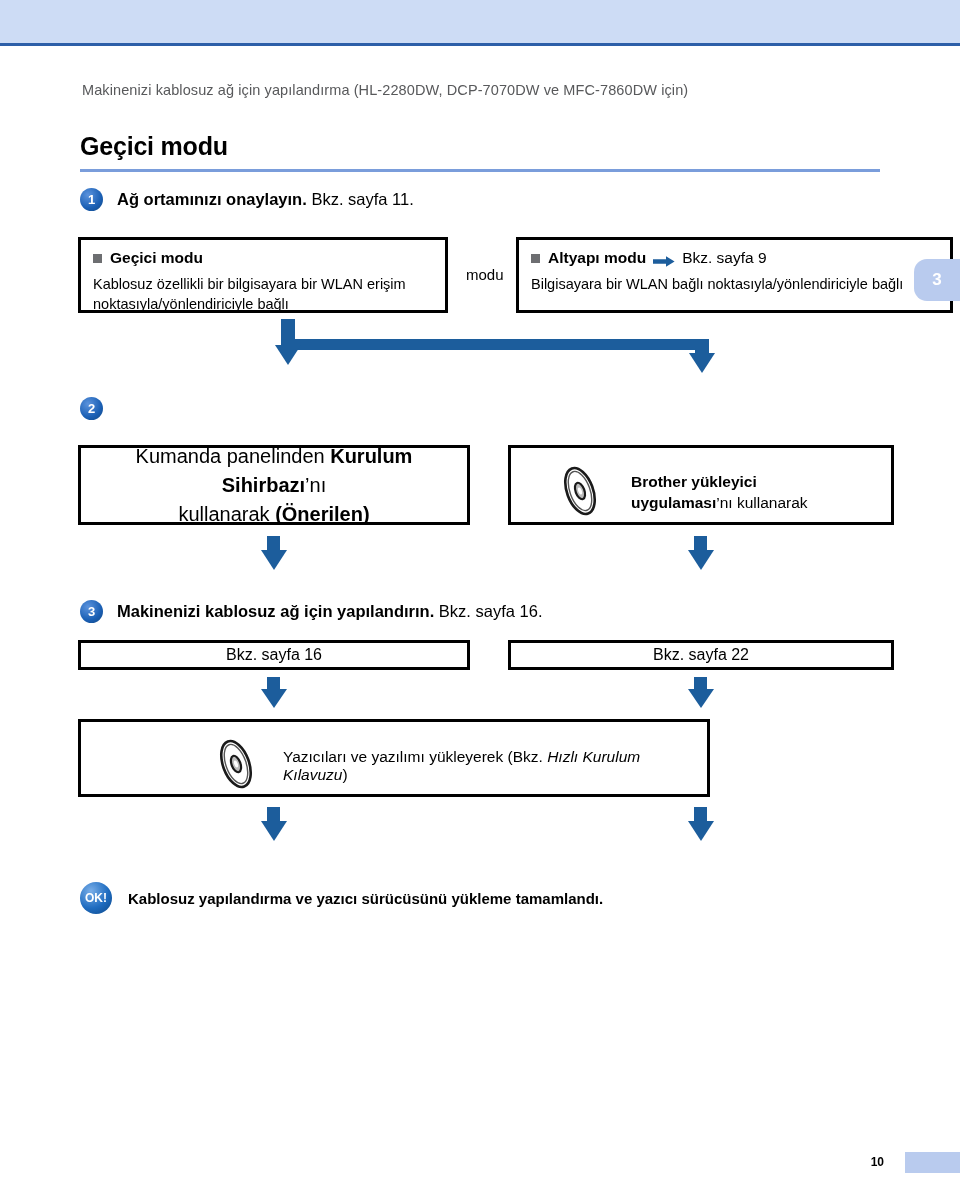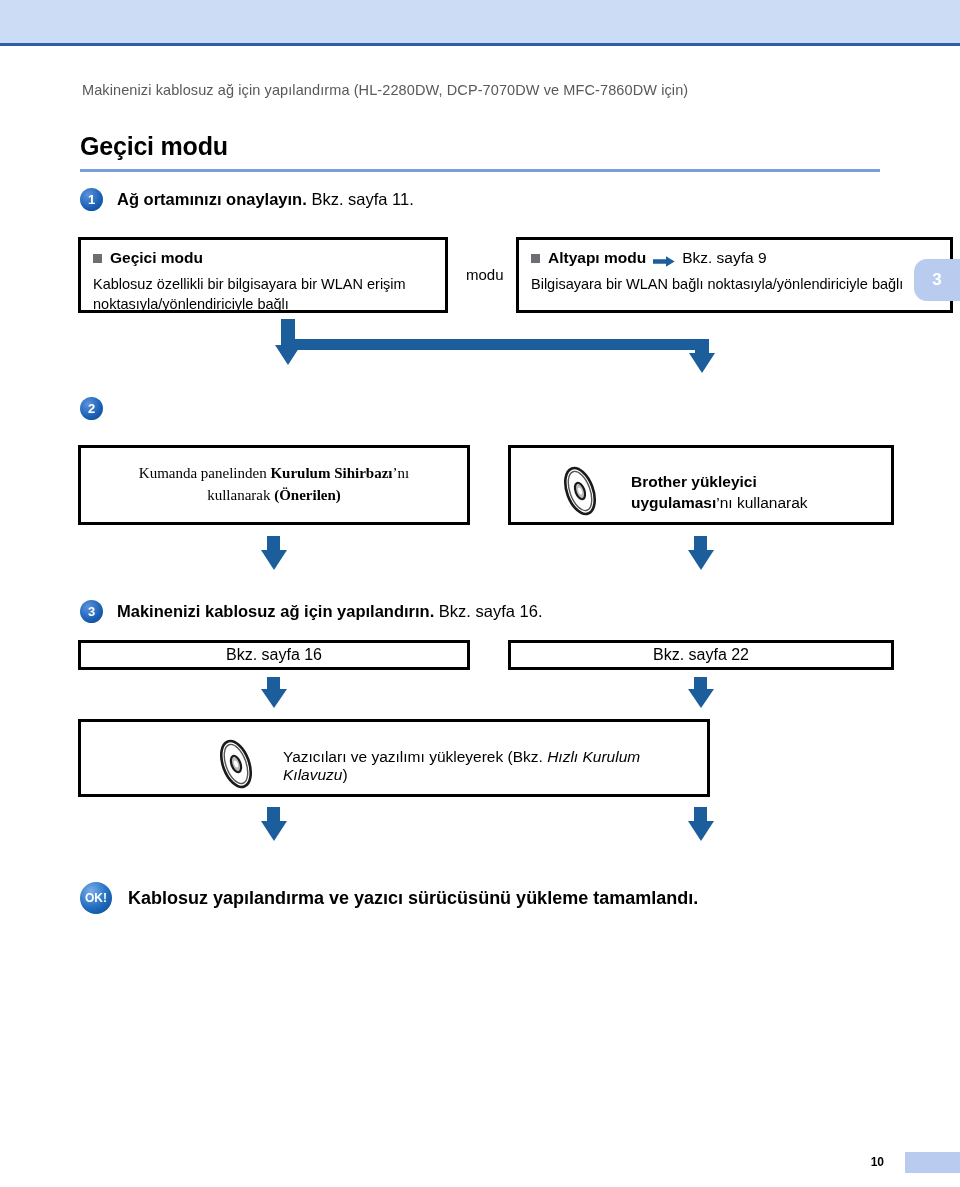--- a/index.html
+++ b/index.html
@@ -156,24 +156,23 @@
   
   .conn-svg {
     position: absolute;
     left: 0;
     top: 0;
     pointer-events: none;
   }
 
   
   .ctext {
-    font-size: 15px;
+    font-size: 20px;
     line-height: 1.45;
     text-align: center;
-    font-family: Liberation Serif, serif;
   }
   .ctext b { font-weight: bold; }
 
   .cd-box {
     display: flex;
     align-items: center;
     height: 100%;
     margin-top: 8px;
   }
   .cd-icon {
@@ -205,21 +204,21 @@
     color: #ffffff;
     font-size: 12px;
     font-weight: bold;
     display: flex;
     align-items: center;
     justify-content: center;
     flex: none;
     margin-right: 16px;
   }
   .finish-text {
-    font-size: 18px;
+    font-size: 15px;
     font-weight: bold;
   }
 
   
   .footer-num {
     position: absolute;
     right: 76px;
     top: 1155px;
     font-size: 12px;
     font-weight: bold;

